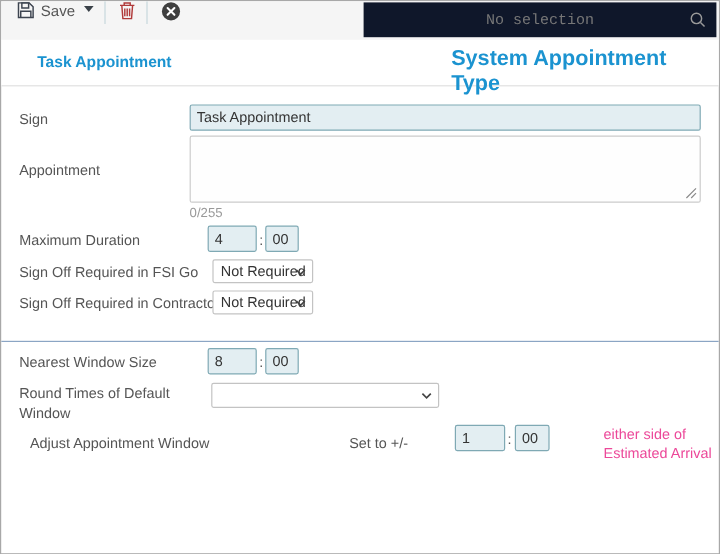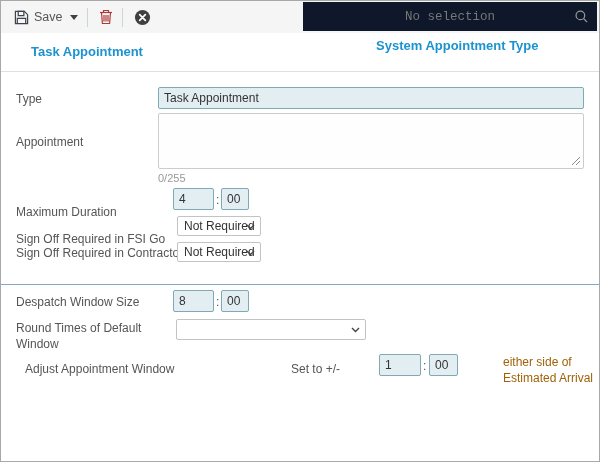--- a/index.html
+++ b/index.html
@@ -3,80 +3,80 @@
 <meta charset="utf-8">
 <style>
   html,body{margin:0;padding:0;background:#fff;}
   .app{
     position:relative;width:600px;height:462px;box-sizing:border-box;
     border:1px solid #a8a8a8;background:#fff;overflow:hidden;
     font-family:"Liberation Sans",sans-serif;color:#333;
   }
   
   .toolbar{position:absolute;left:0;top:0;right:0;height:32px;background:#f5f5f5;
-    border-bottom:1px solid #ededed;display:flex;align-items:center;}
+    border-bottom:1px solid #ededed;display:flex;align-items:flex-start;}
   .tb-btn{display:flex;align-items:center;gap:5px;background:none;border:none;
     padding:0;margin:0;cursor:pointer;font-family:inherit;}
   .tb-save{margin-left:13px;}
   .tb-save-label{font-size:12.5px;color:#555;}
   .tb-caretbtn{margin-left:7px;}
   .caret{width:0;height:0;border:4px solid transparent;border-top:5px solid #3a4148;margin-top:4px;display:inline-block;}
   .tb-sep{width:1px;height:19px;background:#c7d7dc;margin:0 9px;}
   .tb-trash{margin-left:2px;}
   .tb-close{margin-left:2px;}
   
   .searchbox{position:absolute;left:302px;top:1px;right:2px;height:29px;background:#0f172a;
     display:flex;align-items:center;justify-content:center;cursor:text;font-family:Liberation Mono, monospace;}
   .search-status{font-size:12.5px;color:#777;}
   .search-icon{position:absolute;right:8px;top:7px;}
   
   .titlebar{position:absolute;left:0;top:32px;width:100%;height:38px;border-bottom:1px solid #e0e0e0;background:#fff;}
   .title-left{position:absolute;left:30px;top:11px;font-size:13px;font-weight:bold;color:var(--accent-blue,#1b93d0);}
-  .title-right{position:absolute;left:375px;top:5px;font-size:13px;font-weight:bold;color:var(--accent-blue,#1b93d0);}
+  .title-right{position:absolute;left:375px;top:5px;font-size:18px;font-weight:bold;color:var(--accent-blue,#1b93d0);}
   
   .f-label{position:absolute;font-size:12px;color:var(--label-text,#555);}
   .hl-input{position:absolute;background:var(--highlight-bg,#e3eef2);
     border:1px solid var(--highlight-border,#7fa9b4);border-radius:2px;
     font-size:12px;color:#333;padding:0 5px;box-sizing:border-box;font-family:inherit;outline:none;}
   .colon{position:absolute;font-size:12px;color:#555;}
   .sel{position:absolute;background:#fff;border:1px solid #c3c3c3;border-radius:2px;
     font-size:12px;color:#333;display:flex;align-items:center;
     padding:0 20px 0 6px;box-sizing:border-box;height:21px;cursor:pointer;white-space:nowrap;}
   .sel .chev{position:absolute;right:5px;top:7px;display:flex;}
   .p-name-label{left:15px;top:91px;}
   .p-name-input{left:157px;top:86px;width:426px;height:22px;}
   .p-desc-label{left:15px;top:134px;}
   .desc-ta{position:absolute;left:157px;top:112px;width:426px;height:56px;box-sizing:border-box;
     background:#fefefe;border:1px solid #ccc;border-radius:2px;resize:none;outline:none;
     font-family:inherit;font-size:12px;color:#333;padding:4px 6px;}
   .ta-grip{position:absolute;left:570px;top:155px;}
   .p-counter{left:157px;top:171px;font-size:11px;color:#999;position:absolute;text-align:right;}
-  .p-md-label{left:15px;top:192px;margin-top:12px;}
+  .p-md-label{left:15px;top:192px;}
   .p-md-h{left:172px;top:187px;width:41px;height:22px;}
   .p-md-colon{left:215px;top:192px;}
   .p-md-m{left:220px;top:187px;width:28px;height:22px;}
-  .p-fsi-label{left:15px;top:231px;}
+  .p-fsi-label{left:15px;top:219px;}
   .p-fsi-sel{left:176px;top:215px;width:84px;height:20px;}
   .p-con-label{left:15px;top:245px;}
   .p-con-sel{left:176px;top:241px;width:84px;height:20px;}
   .section-title{position:absolute;left:5px;top:268px;font-size:12px;font-weight:bold;color:#2b2b2b;}
   .section-line{position:absolute;left:0;right:0;top:283px;height:0;border-top:1px solid var(--section-line,#8ba5c4);}
   .p-dws-label{left:15px;top:294px;}
   .p-dws-h{left:172px;top:289px;width:41px;height:22px;}
   .p-dws-colon{left:215px;top:294px;}
   .p-dws-m{left:220px;top:289px;width:28px;height:22px;}
   .p-rt-label{left:15px;top:320px;width:148px;line-height:1.3;}
   .p-rt-sel{left:175px;top:318px;width:190px;height:21px;}
   .p-aaw-label{left:24px;top:361px;}
   .p-aaw-sel{left:173px;top:354px;width:88px;height:21px;}
   .p-setto{left:290px;top:361px;position:absolute;font-size:12px;color:#555;}
   .p-aw-h{left:378px;top:353px;width:42px;height:22px;}
   .p-aw-colon{left:422px;top:358px;}
   .p-aw-m{left:428px;top:353px;width:29px;height:22px;}
-  .p-suffix{position:absolute;left:502px;top:353px;width:94px;font-size:12px;color:#a16207;line-height:1.35;}
+  .p-suffix{position:absolute;left:502px;top:353px;width:94px;font-size:12px;color:#ec4899;line-height:1.35;}
 </style>
 </head>
 <body>
 
 <div class="app">
 
   <div class="toolbar">
     <button class="tb-btn tb-save">
       <span style="display:flex;">
         <svg width="15" height="15" viewBox="0 0 16 16" fill="none" stroke="#3d4450" stroke-width="1.3">
@@ -120,21 +120,21 @@
         </svg>
       </span>
     </div>
   </div>
 
   <div class="titlebar">
     <span class="title-left">Task Appointment</span>
     <span class="title-right">System Appointment Type</span>
   </div>
 
-  <span class="f-label p-name-label">Type</span>
+  <span class="f-label p-name-label">Sign</span>
   <input class="hl-input p-name-input" type="text" value="Task Appointment" style="">
 
   <span class="f-label p-desc-label">Appointment</span>
   <textarea class="desc-ta" style=""></textarea>
   <span class="ta-grip" style="display:flex;">
     <svg width="10" height="10" viewBox="0 0 10 10">
       <path d="M1 9 L9 1 M5 9 L9 5" stroke="#8a8a8a" stroke-width="1"></path>
     </svg>
   </span>
   <span class="p-counter">0/255</span>
@@ -159,21 +159,21 @@
     <span>Not Required</span>
     <span class="chev">
       <svg width="9" height="6" viewBox="0 0 9 6">
           <polyline points="1,1 4.5,4.5 8,1" fill="none" stroke="#444" stroke-width="1.4"></polyline>
         </svg>
     </span>
   </div>
 
   <div class="section-line"></div>
 
-  <span class="f-label p-dws-label">Despatch Window Size</span>
+  <span class="f-label p-dws-label">Nearest Window Size</span>
   <input class="hl-input p-dws-h" type="text" value="8" style="">
   <span class="colon p-dws-colon">:</span>
   <input class="hl-input p-dws-m" type="text" value="00" style="">
 
   <span class="f-label p-rt-label">Round Times of Default Window</span>
   <div class="sel p-rt-sel">
     <span class="chev">
       <svg width="9" height="6" viewBox="0 0 9 6">
           <polyline points="1,1 4.5,4.5 8,1" fill="none" stroke="#444" stroke-width="1.4"></polyline>
         </svg>

